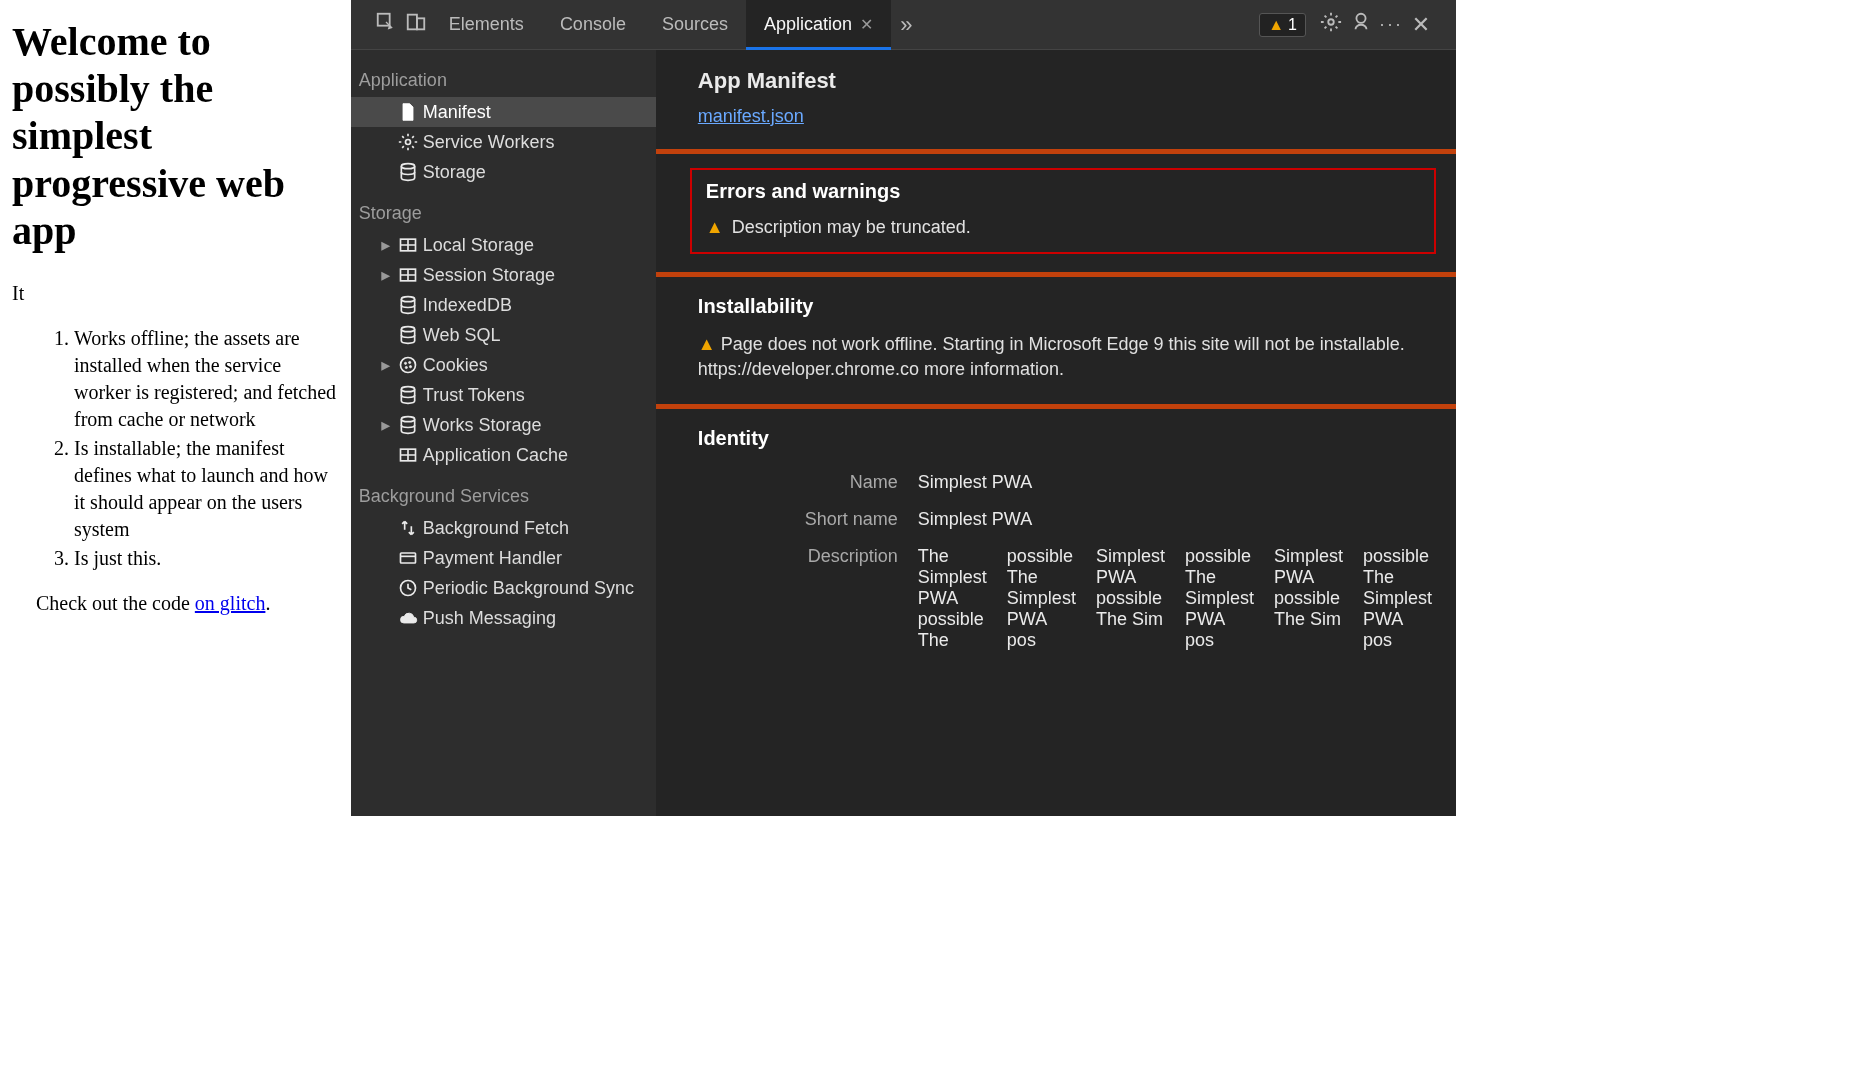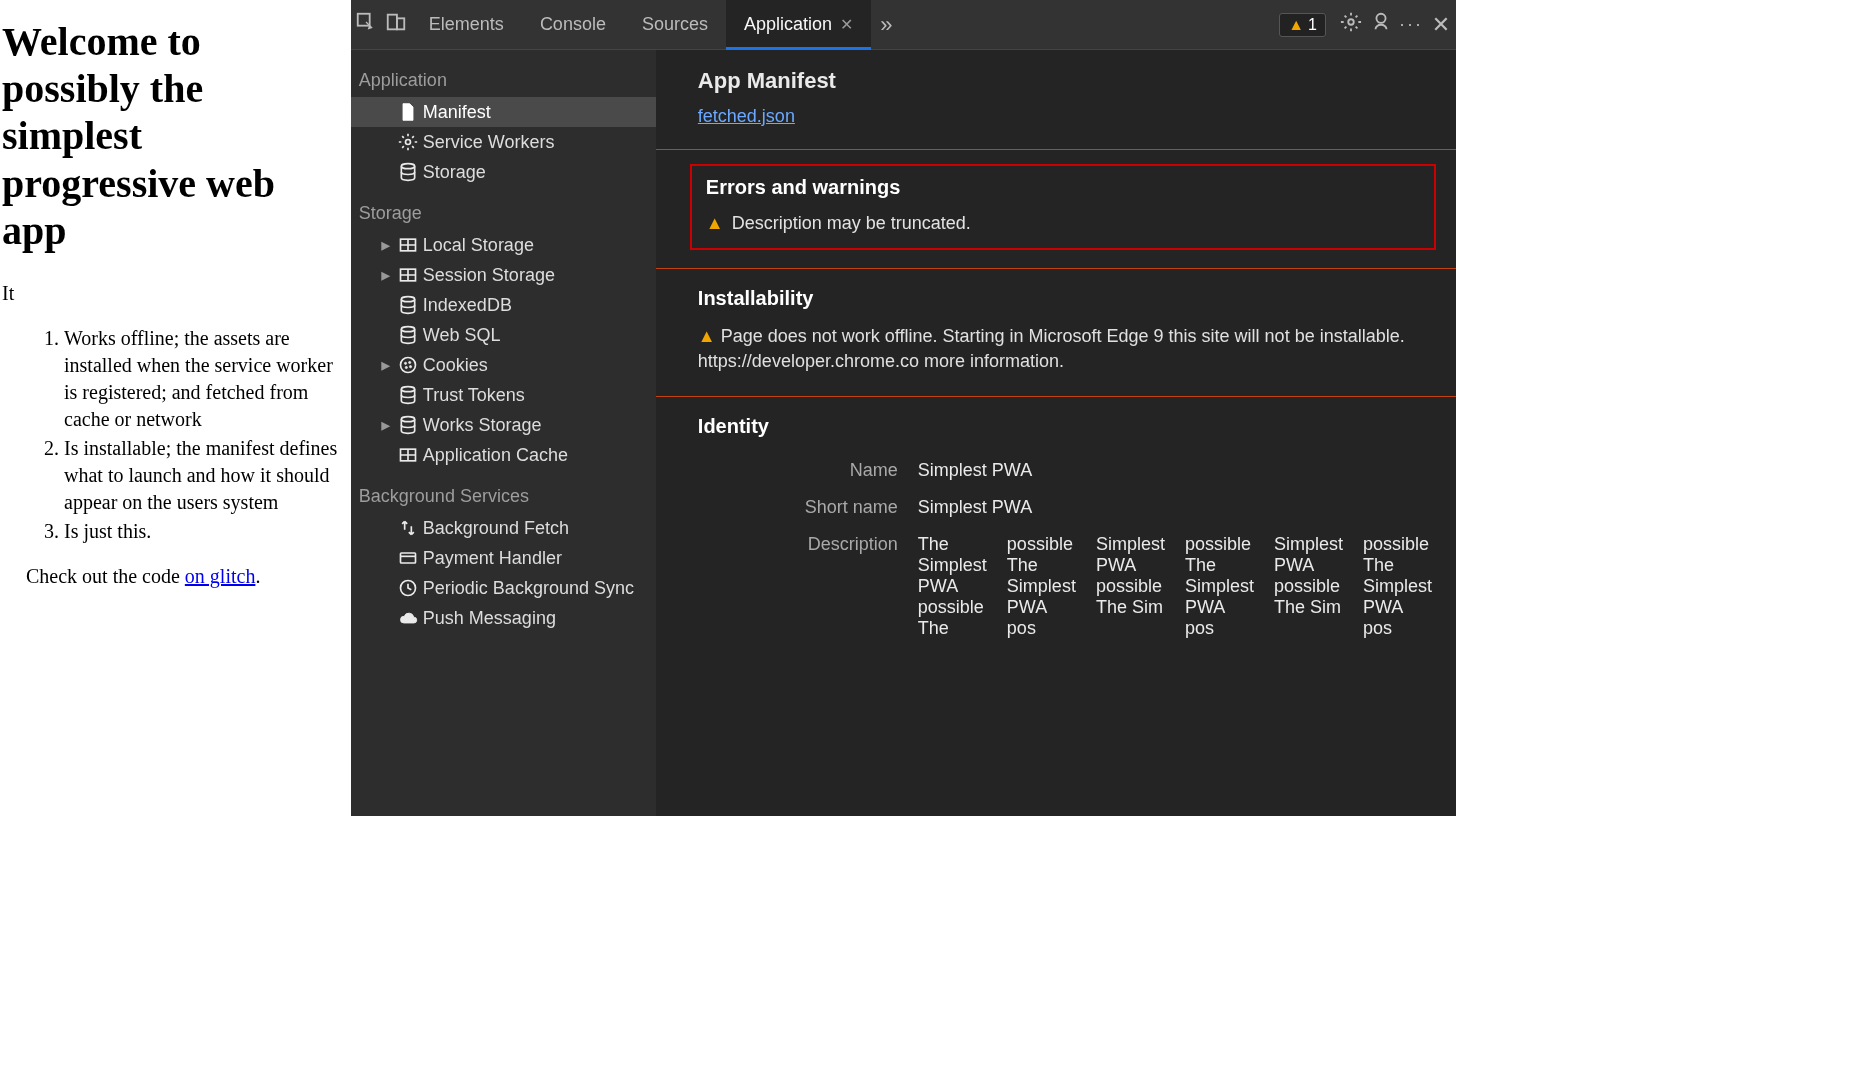--- a/index.html
+++ b/index.html
@@ -2,39 +2,39 @@
 <html><head>
 <meta charset="utf-8">
 <style>
   * { box-sizing: border-box; margin: 0; padding: 0; }
   html, body { width: 1456px; height: 816px; font-family: -apple-system, "Segoe UI", Arial, sans-serif; overflow: hidden; }
   body { display: flex; }
 
   
   .page {
     width: 594px; height: 100%; background: #fff; color: #000;
-    padding: 18px 10px 10px 2px; font-family: "Times New Roman", serif;
+    padding: 18px 10px 10px 12px; font-family: "Times New Roman", serif;
   }
   .page h1 { font-size: 40px; font-weight: 700; line-height: 1.18; margin-bottom: 28px; }
   .page p { font-size: 20px; margin-bottom: 20px; }
   .page ol { padding-left: 62px; font-size: 20px; line-height: 1.35; }
   .page ol li { margin-bottom: 2px; }
   .page .outro { margin-top: 20px; font-size: 20px; margin-left: 24px; }
   .page a { color: #0000EE; text-decoration: underline; }
 
   
   .devtools {
     flex: 1; height: 100%; display: flex; flex-direction: column;
     background: #333; color: #ccc; font-size: 18px;
   }
 
   
   .dt-tabs {
     height: 50px; display: flex; align-items: center; gap: 0;
-    background: #333; border-bottom: 1px solid #444; padding: 0 0;
+    background: #333; border-bottom: 1px solid #444; padding: 0 20px;
   }
   .dt-tabs .ico { width: 30px; text-align: center; color: #bbb; cursor: pointer; }
   .dt-tabs .spacer { flex: 1; }
   .tab { padding: 0 18px; height: 100%; display: flex; align-items: center; gap: 8px; color: #bbb; cursor: pointer; }
   .tab.active { background: #242424; color: #f7f7f7; position: relative; }
   .tab.active::after { content: ""; position: absolute; left: 0; right: 0; bottom: -1px; height: 3px; background: #1a73e8; }
   .tab .x { font-size: 16px; color: #999; }
   .warnpill { display: flex; align-items: center; gap: 4px; background: #222; border: 1px solid #555; border-radius: 3px; padding: 2px 8px; color: #fff; font-size: 16px; }
   .warnpill .tri { color: #f0a500; }
 
@@ -47,21 +47,21 @@
     padding: 4px 6px 4px 28px; cursor: pointer; white-space: nowrap;
   }
   .sb-item .disc { width: 14px; display: inline-block; text-align: center; color: #999; visibility: hidden; }
   .sb-item.expandable .disc { visibility: visible; }
   .sb-item .icon { width: 22px; display: inline-flex; justify-content: center; color: #eaeaea; }
   .sb-item.selected { background: #4a4a4a; color: #fff; }
   .sb-item.selected .icon { color: #fff; }
 
   
   .detail { flex: 1; background: #242424; color: #eaeaea; overflow-y: auto; }
-  .detail .block { border-bottom: 1px solid #c2410c; padding: 18px 24px 22px 42px; }
+  .detail .block { border-bottom: 5px solid #c2410c; padding: 18px 24px 22px 42px; }
   .detail h2 { font-size: 22px; font-weight: 600; margin-bottom: 12px; }
   .detail a.link { color: #6aa9ff; text-decoration: underline; font-size: 18px; }
   .detail .sect-title { font-weight: 700; font-size: 20px; margin-bottom: 14px; color: #fff; }
   .errbox { border: 2px solid #cc0000; padding: 10px 14px 14px 14px; margin: -4px -4px -4px -8px; }
   .detail .warnline { display: flex; align-items: center; gap: 8px; font-size: 18px; color: #e2e2e2; }
   .detail .warnline .tri { color: #f0a500; }
   .install-msg { font-size: 18px; line-height: 1.4; color: #e0e0e0; }
   .kv-row { display: flex; gap: 20px; padding: 8px 0; }
   .kv-row .k { width: 200px; text-align: right; color: #a9a9a9; font-size: 18px; }
   .kv-row .v { flex: 1; color: #eaeaea; font-size: 18px; }
@@ -308,21 +308,21 @@
               </svg>
             </span>
             <span>Push Messaging</span>
           </div>
         </div>
     </div>
 
     <div class="detail">
       <div class="block">
         <h2>App Manifest</h2>
-        <a href="#" class="link">fetched.json</a>
+        <a href="#" class="link">manifest.json</a>
       </div>
 
       <div class="block">
         <div class="errbox">
           <div class="sect-title">Errors and warnings</div>
           <div class="warnline">
             <span class="tri">▲</span>
             <span>Description may be truncated.</span>
           </div>
         </div>

